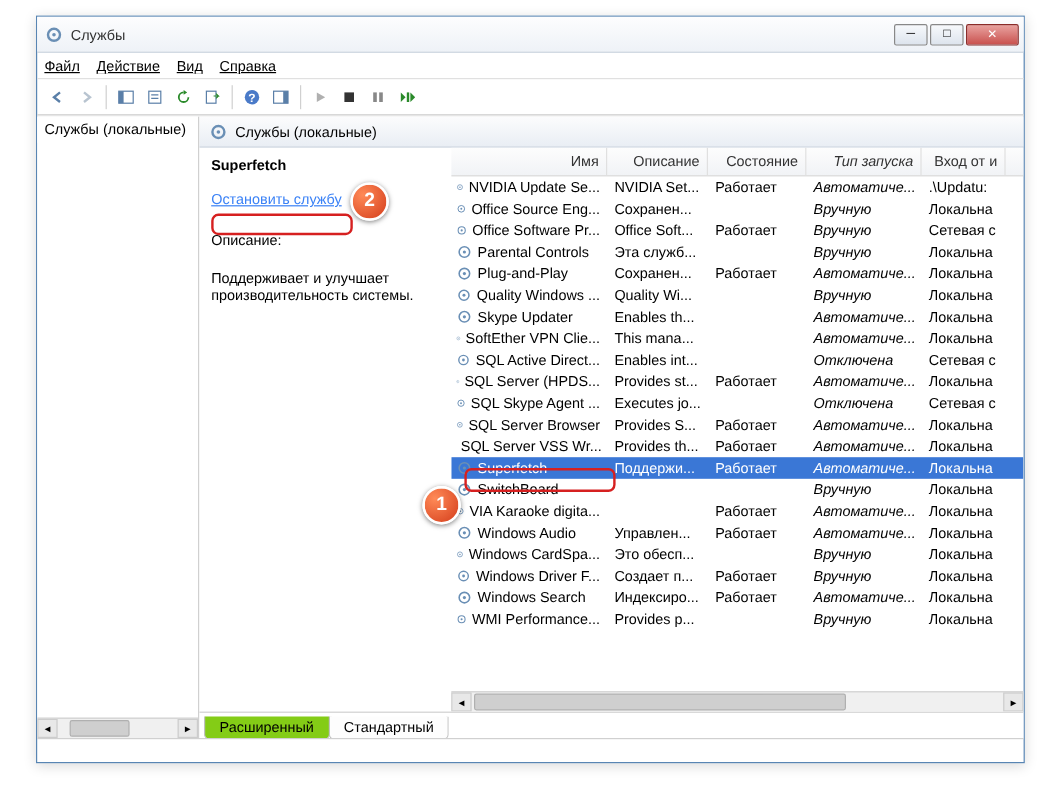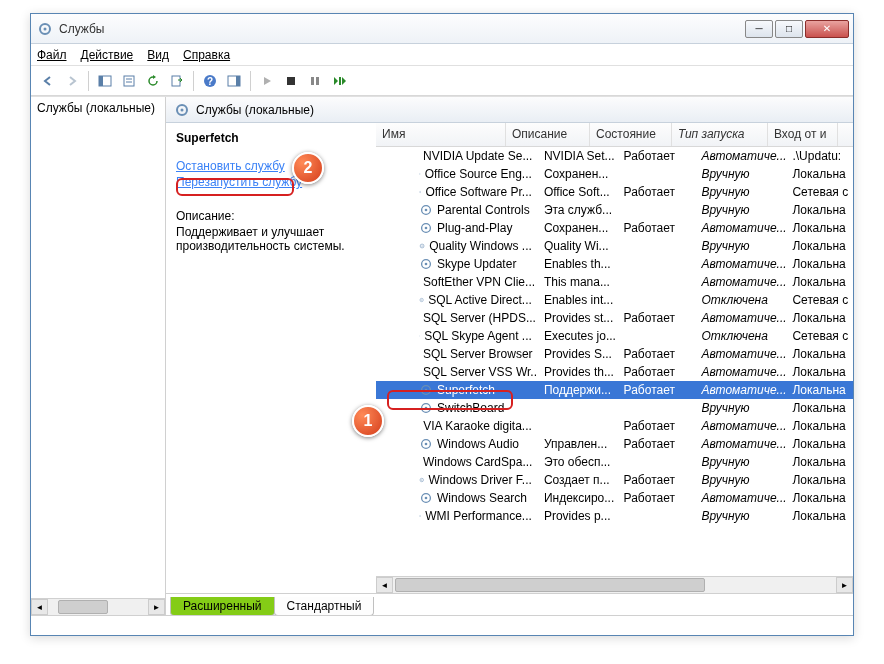--- a/index.html
+++ b/index.html
@@ -24,29 +24,29 @@
 .leftpane .hscroll { position: absolute; bottom: 0; left: 0; right: 0; height: 17px; background: #f0f0f0; border-top: 1px solid #d0d0d0; display: flex; }
 .leftpane .hscroll .arr { width: 17px; height: 16px; background: #e8e8e8; border: 1px solid #ccc; display: flex; align-items: center; justify-content: center; font-size: 8px; }
 .leftpane .hscroll .thumb { flex: 1; margin: 1px 20px 1px 20px; height: 14px; background: #cfcfcf; border: 1px solid #b0b0b0; border-radius: 2px; position: relative; left: -10px; width: 50px; flex: none; }
 .rightpane { flex: 1; display: flex; flex-direction: column; overflow: hidden; }
 .rhead { height: 26px; background: linear-gradient(to bottom,#fcfcfd,#e9eef4); border-bottom: 1px solid #c7d1dc; display: flex; align-items: center; padding: 0 8px; }
 .rhead .gear { width: 16px; height: 16px; margin-right: 6px; }
 .rbody { flex: 1; display: flex; overflow: hidden; }
 .detailcol { width: 210px; padding: 8px 10px; }
 .detailcol .svcname { font-weight: bold; margin-bottom: 14px; }
 .detailcol .lnk { color: #3b82f6; text-decoration: underline; cursor: pointer; display: block; margin-bottom: 2px; }
-.detailcol .desc-h { margin-top: 20px; margin-bottom: 2px; }
+.detailcol .desc-h { margin-top: 20px; margin-bottom: 18px; }
 .listcol { flex: 1; position: relative; overflow: hidden; }
 .cols { display: flex; height: 24px; border-bottom: 1px solid #d8d8d8; background: linear-gradient(to bottom,#fdfdfd,#f1f3f6); }
-.col { border-right: 1px solid #e0e0e0; padding: 4px 6px; color: #333; white-space: nowrap; overflow: hidden; }
+.col { border-right: 1px solid #e0e0e0; padding: 4px 6px; color: #333; white-space: nowrap; overflow: hidden; text-align: right; }
 .c1 { width: 130px; } .c2 { width: 84px; } .c3 { width: 82px; } .c4 { width: 96px; font-style: italic; } .c5 { width: 70px; }
 .rows { position: absolute; top: 24px; bottom: 17px; left: 0; right: 0; overflow: hidden; }
 .row { display: flex; height: 18px; line-height: 18px; white-space: nowrap; }
 .row .cell { overflow: hidden; text-overflow: clip; padding: 0 6px; }
-.row .cell.c1 { display: flex; align-items: center; gap: 4px; padding-left: 4px; margin-left: 39px; }
+.row .cell.c1 { display: flex; align-items: center; gap: 4px; padding-left: 4px; }
 .row.sel { background: #3a77d6; color: #fff; }
 .gear { display: inline-block; }
 .hsbar { position: absolute; bottom: 0; left: 0; right: 0; height: 17px; background: #f0f0f0; border-top: 1px solid #d0d0d0; display: flex; }
 .hsbar .arr { width: 17px; height: 16px; background: #e8e8e8; border: 1px solid #ccc; display: flex; align-items: center; justify-content: center; font-size: 8px; }
 .hsbar .track { flex: 1; position: relative; }
 .hsbar .thumb { position: absolute; left: 2px; top: 1px; width: 70%; height: 14px; background: #cfcfcf; border: 1px solid #b0b0b0; border-radius: 2px; }
 .tabs { height: 22px; border-top: 1px solid #d0d0d0; display: flex; align-items: flex-end; padding-left: 4px; background: #fff; }
 .tab { padding: 2px 12px; border: 1px solid #c0c0c0; border-top-width: 0; border-bottom-left-radius: 4px; border-bottom-right-radius: 4px; background: #fdfdfd; margin-right: -1px; position: relative; top: 1px; cursor: default; }
 .tab.active { background: #84cc16; }
 .statusbar { height: 20px; border-top: 1px solid #d0d0d0; }
@@ -171,21 +171,20 @@
               <circle cx="8" cy="8" r="5" fill="none" stroke="#6a8fb5" stroke-width="2"></circle>
               <circle cx="8" cy="8" r="1.5" fill="#6a8fb5"></circle>
             </svg>
           <span>Службы (локальные)</span>
         </div>
 
         <div class="rbody">
           <div class="detailcol">
             <div class="svcname">Superfetch</div>
             <a class="lnk">Остановить службу</a>
-            <a class="lnk">Перезапустить службу</a>
             <div class="desc-h">Описание:</div>
             <div>Поддерживает и улучшает производительность системы.</div>
           </div>
 
           <div class="listcol">
             <div class="cols">
               <div class="col c1">Имя</div>
               <div class="col c2">Описание</div>
               <div class="col c3">Состояние</div>
               <div class="col c4">Тип запуска</div>

